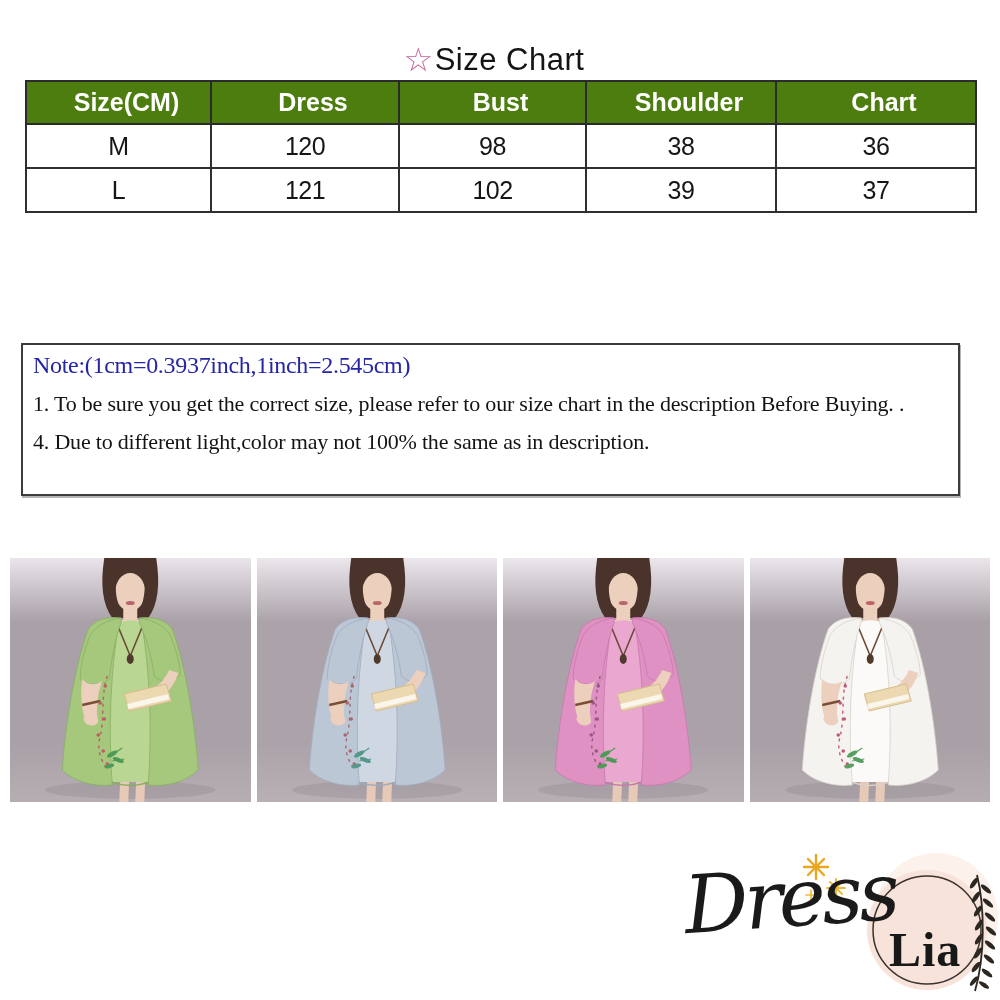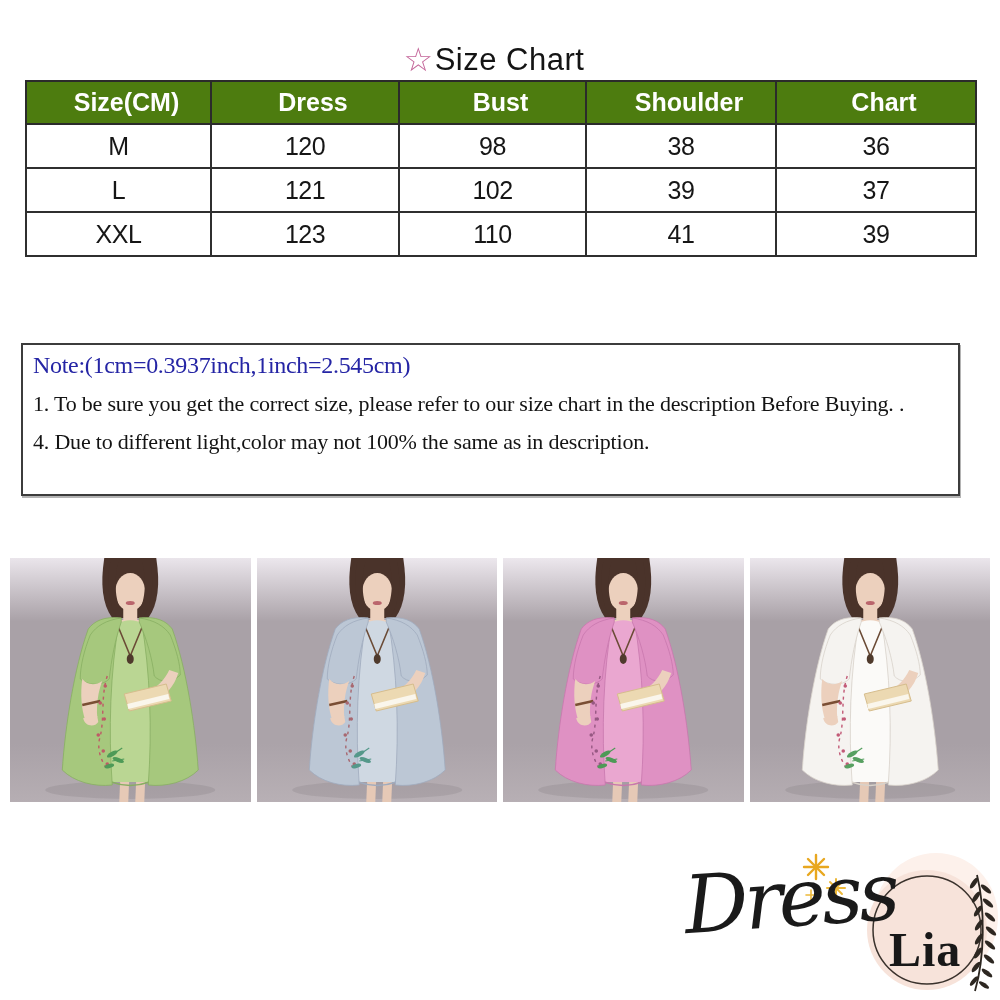--- a/index.html
+++ b/index.html
@@ -83,27 +83,20 @@
         <td>38</td>
         <td>36</td>
       </tr>
       <tr>
         <td>L</td>
         <td>121</td>
         <td>102</td>
         <td>39</td>
         <td>37</td>
       </tr>
-      <tr>
-        <td>XXL</td>
-        <td>123</td>
-        <td>110</td>
-        <td>41</td>
-        <td>39</td>
-      </tr>
     </tbody>
   </table>
 
   <div class="note-box">
     <p class="conversion">Note:(1cm=0.3937inch,1inch=2.545cm)</p>
     <p class="note-line">1. To be sure you get the correct size, please refer to our size chart in the description Before Buying. .</p>
     <p class="note-line">4. Due to different light,color may not 100% the same as in description.</p>
   </div>
 
   <div class="photos">

